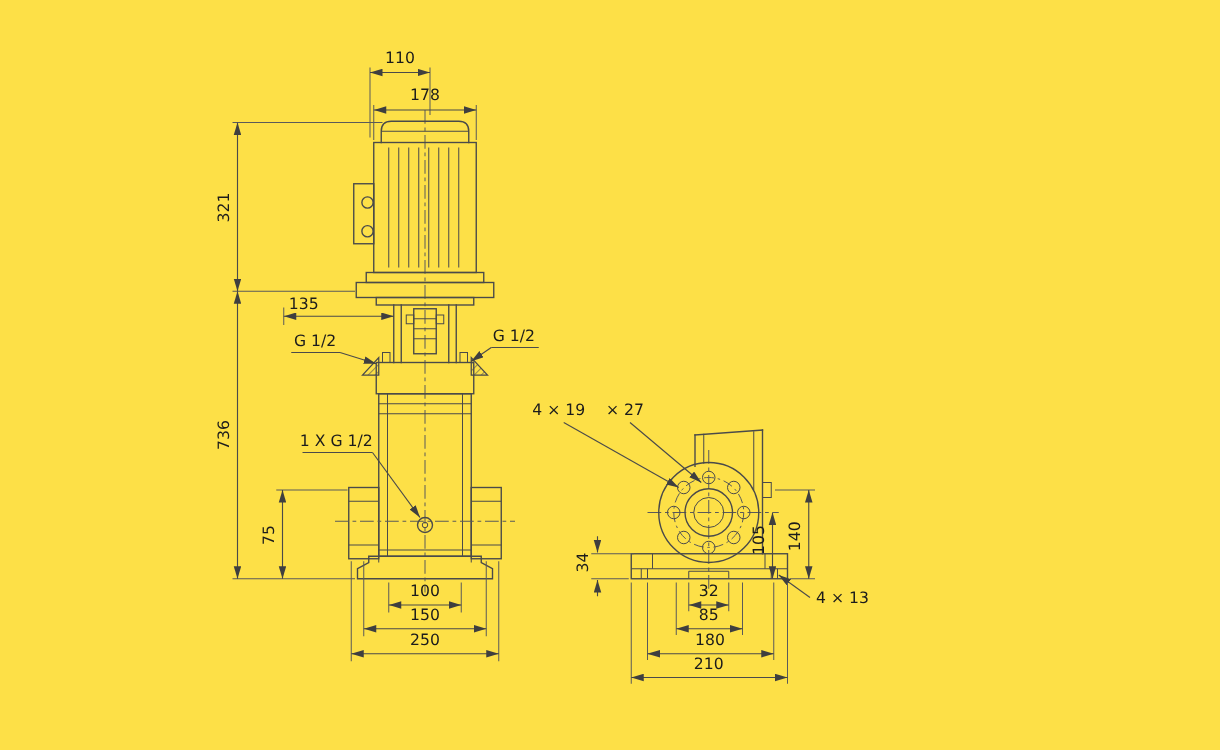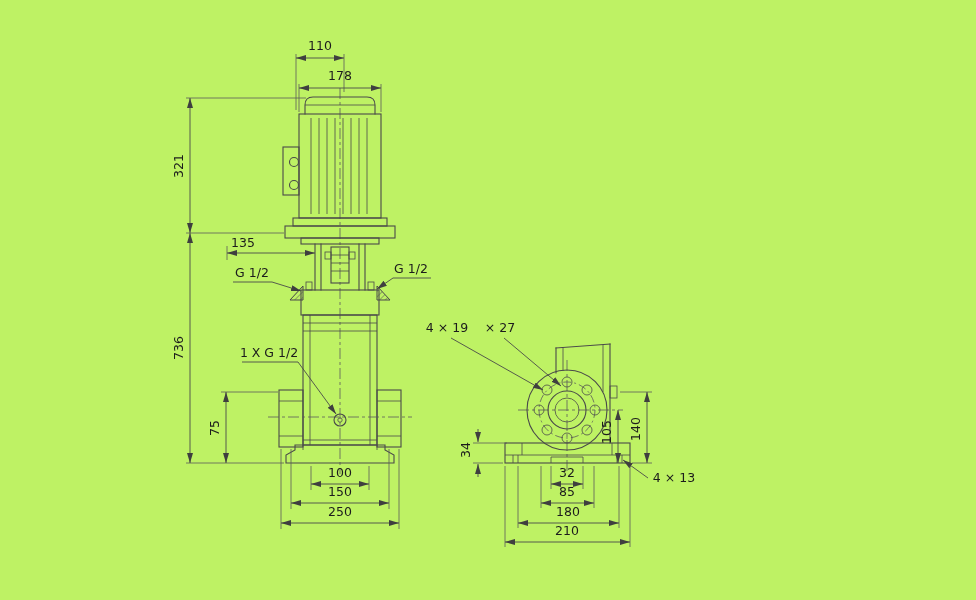--- a/index.html
+++ b/index.html
@@ -1,19 +1,19 @@
 <!DOCTYPE html>
 <html><head>
 <meta charset="utf-8">
 <style>
   html,body{margin:0;padding:0;background:#ffffff;}
   .stage{
     position:relative;
     width:976px;height:600px;
-    background:#bef264;
+    background:#fde047;
     font-family:"DejaVu Sans", sans-serif;
     overflow:hidden;
   }
   svg{display:block;}
   svg text{
     font-family:"DejaVu Sans", sans-serif;
     font-size:12.5px;
     fill:#1c1c1c;
   }
   .t{text-anchor:middle;}

